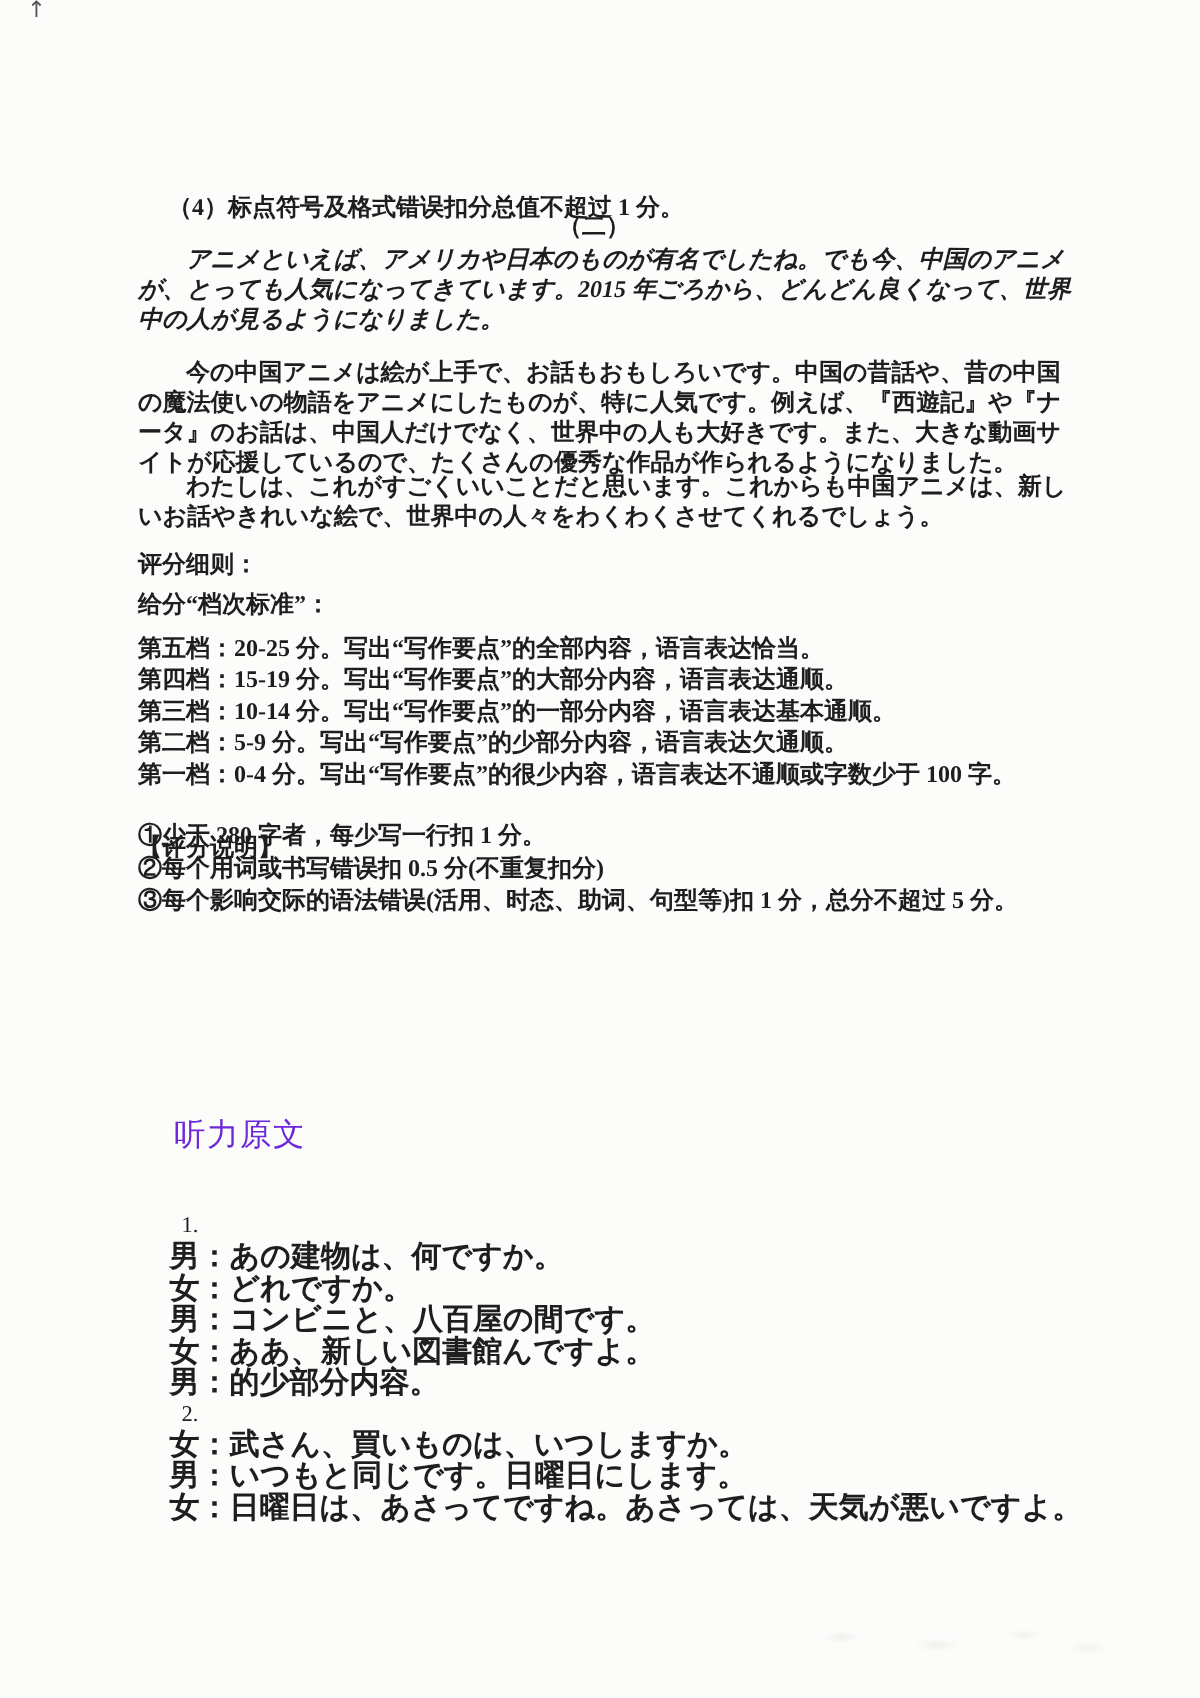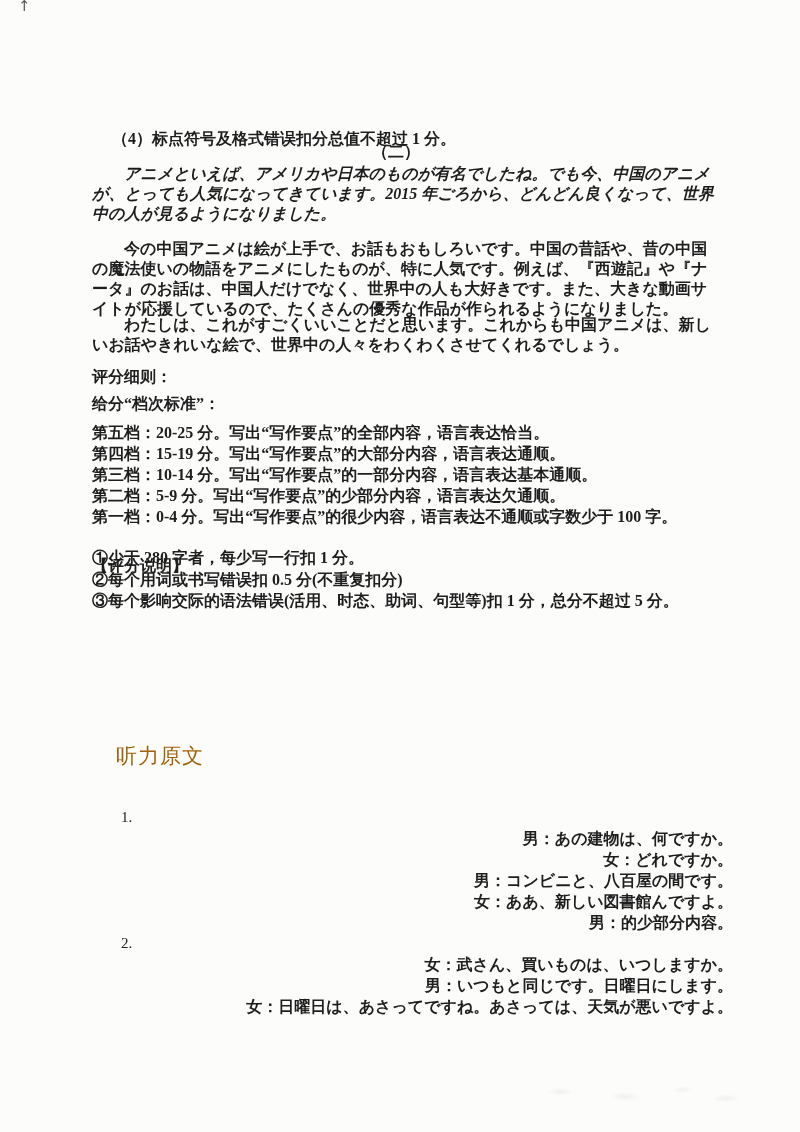--- a/index.html
+++ b/index.html
@@ -34,29 +34,29 @@
   .band-heading    { left: 92px; top: 394px; }
   .bands           { left: 92px; top: 422px; width: 640px; }
   .bands .line     { line-height: 21px; white-space: nowrap; }
   .notes-heading   { left: 92px; top: 556px; }
   .notes           { left: 92px; top: 547px; width: 640px; }
   .notes .line     { line-height: 21.5px; white-space: nowrap; }
 
   .listening-heading {
     position: absolute; left: 116px; top: 743px;
     font-size: 21px; line-height: 26px; font-weight: 400;
-    letter-spacing: 1px; color: #a16207;
+    letter-spacing: 1px; color: #6d28d9;
   }
   .dlg-number { position: absolute; left: 121px; font-size: 15px; line-height: 20px; font-weight: 400; color: #222; }
   .dlg-number-1 { top: 807px; }
   .dlg-number-2 { top: 933px; }
-  .dlg { position: absolute; left: 113px; width: 620px; font-size: 16px; font-weight: 700; text-align: right; }
+  .dlg { position: absolute; left: 113px; width: 620px; font-size: 20px; font-weight: 700; }
   .dlg .line { line-height: 21px; white-space: nowrap; }
   .dlg-1 { top: 828px; }
-  .dlg-2 { top: 954px; }
+  .dlg-2 { top: 954px; font-family: Liberation Mono, monospace; }
 
   .scan-artifact {
     position: absolute; left: 528px; top: 1078px; width: 215px; height: 34px;
     background:
       radial-gradient(ellipse 18px 6px at 15% 40%, #d9d9d6 0%, transparent 70%),
       radial-gradient(ellipse 22px 7px at 45% 55%, #dcdcd9 0%, transparent 70%),
       radial-gradient(ellipse 16px 5px at 72% 35%, #dededb 0%, transparent 70%),
       radial-gradient(ellipse 20px 6px at 92% 60%, #dcdcd9 0%, transparent 70%);
     opacity: 0.35;
     pointer-events: none;

